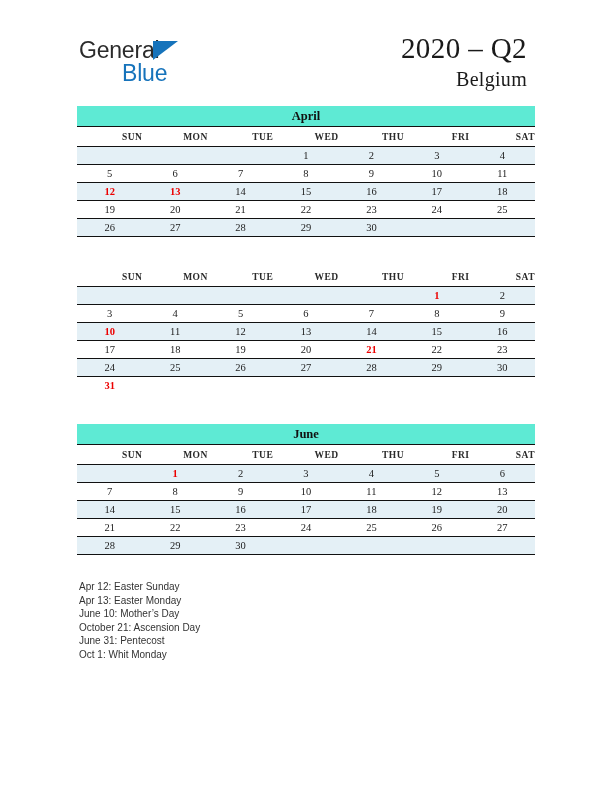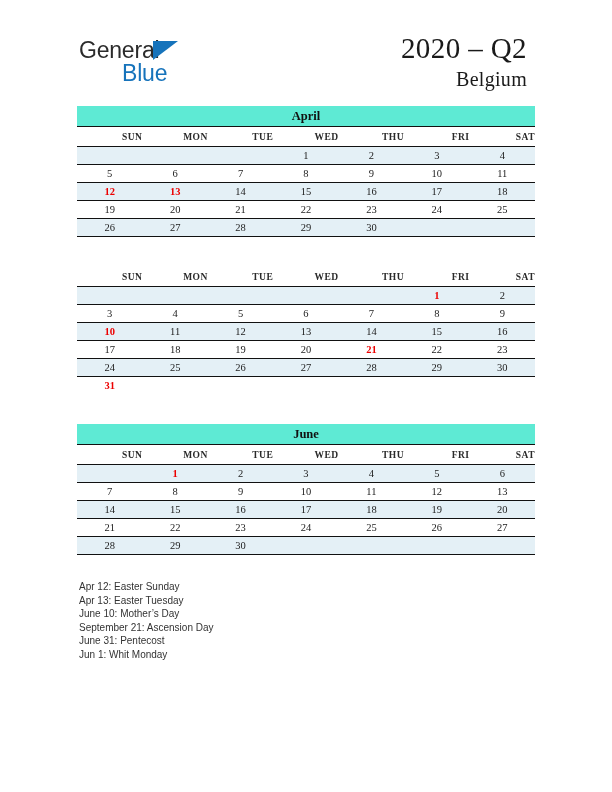--- a/index.html
+++ b/index.html
@@ -372,18 +372,18 @@
             <td></td>
             <td></td>
           </tr>
         </tbody>
       </table>
     </div>
   </div>
 
 <div class="holiday-list">
     <div class="holiday-item">Apr 12: Easter Sunday</div>
-    <div class="holiday-item">Apr 13: Easter Tuesday</div>
+    <div class="holiday-item">Apr 13: Easter Monday</div>
     <div class="holiday-item">June 10: Mother’s Day</div>
-    <div class="holiday-item">September 21: Ascension Day</div>
+    <div class="holiday-item">October 21: Ascension Day</div>
     <div class="holiday-item">June 31: Pentecost</div>
-    <div class="holiday-item">Jun 1: Whit Monday</div>
+    <div class="holiday-item">Oct 1: Whit Monday</div>
   </div>
 
 </body></html>

